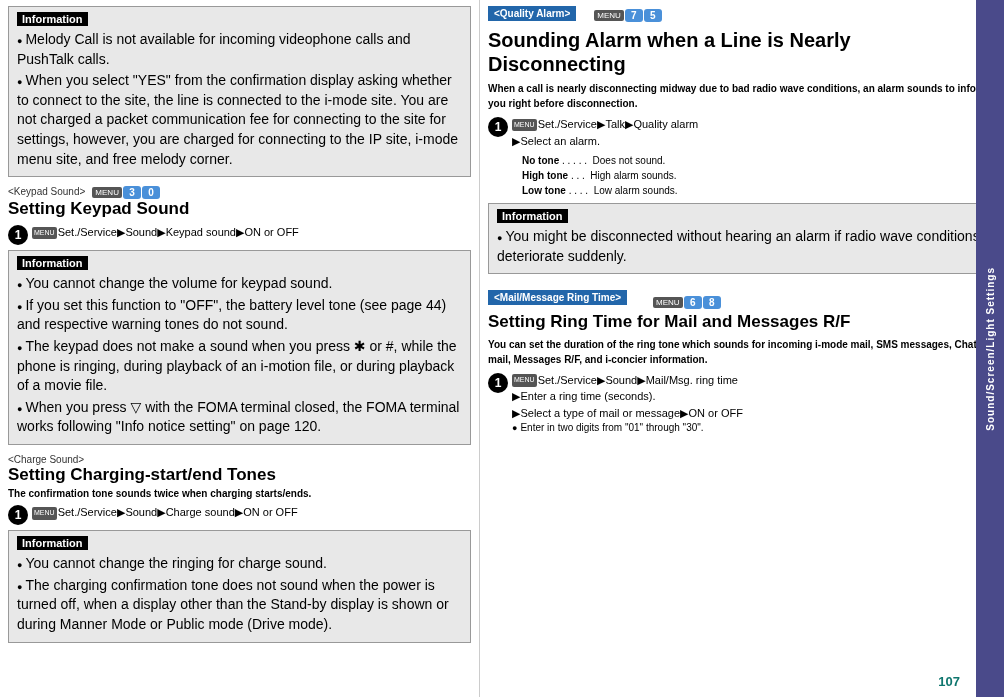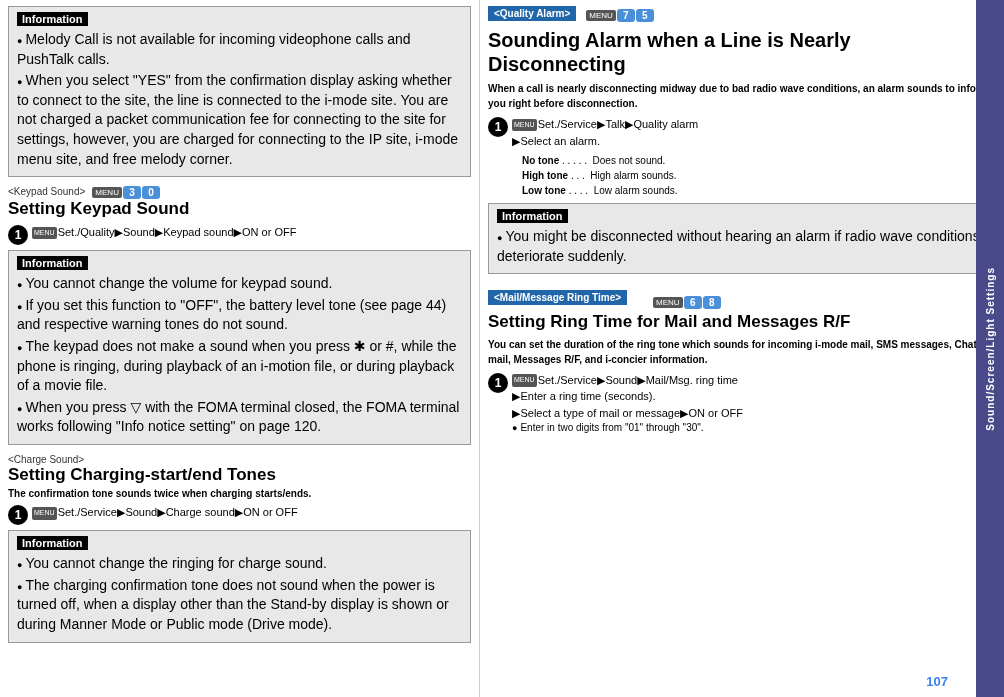--- a/index.html
+++ b/index.html
@@ -192,24 +192,24 @@
 
     .sub-item {
       font-size: 10px;
       line-height: 1.5;
       margin-left: 10px;
     }
 
     .page-number {
       position: absolute;
       bottom: 8px;
-      right: 56px;
+      right: 44px;
       font-size: 13px;
       font-weight: bold;
-      color: #3b82f6;
+      color: #0f766e;
     }
 
     .mail-tag {
       background: #2266aa;
       color: white;
       font-size: 10px;
       font-weight: bold;
       padding: 2px 6px;
       display: inline-block;
       margin-bottom: 4px;
@@ -256,21 +256,21 @@
         <span class="badge-num">0</span>
       </span>
     </div>
     <div class="section-title">Setting Keypad Sound</div>
   </div>
 
   <div class="step">
     <div class="step-num">1</div>
     <div class="step-content">
       <div class="step-instruction">
-        <span class="menu-icon">MENU</span><span>Set./Quality▶Sound▶Keypad sound▶ON or OFF</span>
+        <span class="menu-icon">MENU</span><span>Set./Service▶Sound▶Keypad sound▶ON or OFF</span>
       </div>
     </div>
   </div>
 
   <div class="info-box">
     <div class="info-box-header">Information</div>
     <p class="bullet">You cannot change the volume for keypad sound.</p>
     <p class="bullet">If you set this function to "OFF", the battery level tone (see page 44) and respective warning tones do not sound.</p>
     <p class="bullet">The keypad does not make a sound when you press ✱ or #, while the phone is ringing, during playback of an i-motion file, or during playback of a movie file.</p>
     <p class="bullet">When you press ▽ with the FOMA terminal closed, the FOMA terminal works following "Info notice setting" on page 120.</p>
@@ -296,21 +296,21 @@
     <div class="info-box-header">Information</div>
     <p class="bullet">You cannot change the ringing for charge sound.</p>
     <p class="bullet">The charging confirmation tone does not sound when the power is turned off, when a display other than the Stand-by display is shown or during Manner Mode or Public mode (Drive mode).</p>
   </div>
 
 </div>
 
 <div class="right-column">
 
   <div>
-    <div style="display:flex; align-items:center; gap:6px; margin-bottom:3px;">
+    <div style="display:flex; align-items:center; gap:14px; margin-bottom:3px;">
       <span class="quality-alarm-tag">&lt;Quality Alarm&gt;</span>
       <span class="menu-badge">
         <span class="badge-menu">MENU</span>
         <span class="badge-num">7</span>
         <span class="badge-num">5</span>
       </span>
     </div>
     <div class="quality-alarm-title">
       <span>Sounding Alarm when a Line is Nearly</span><br>
       <span>Disconnecting</span>

